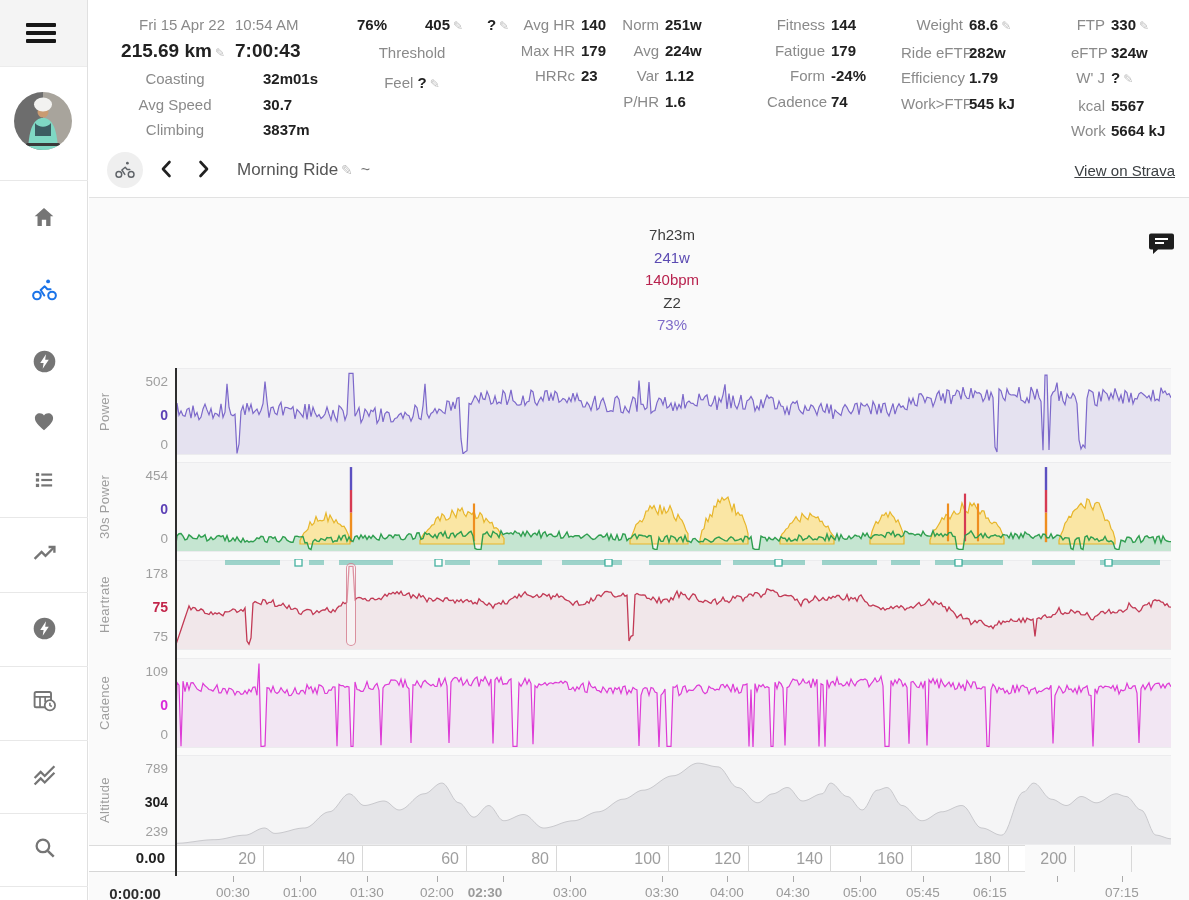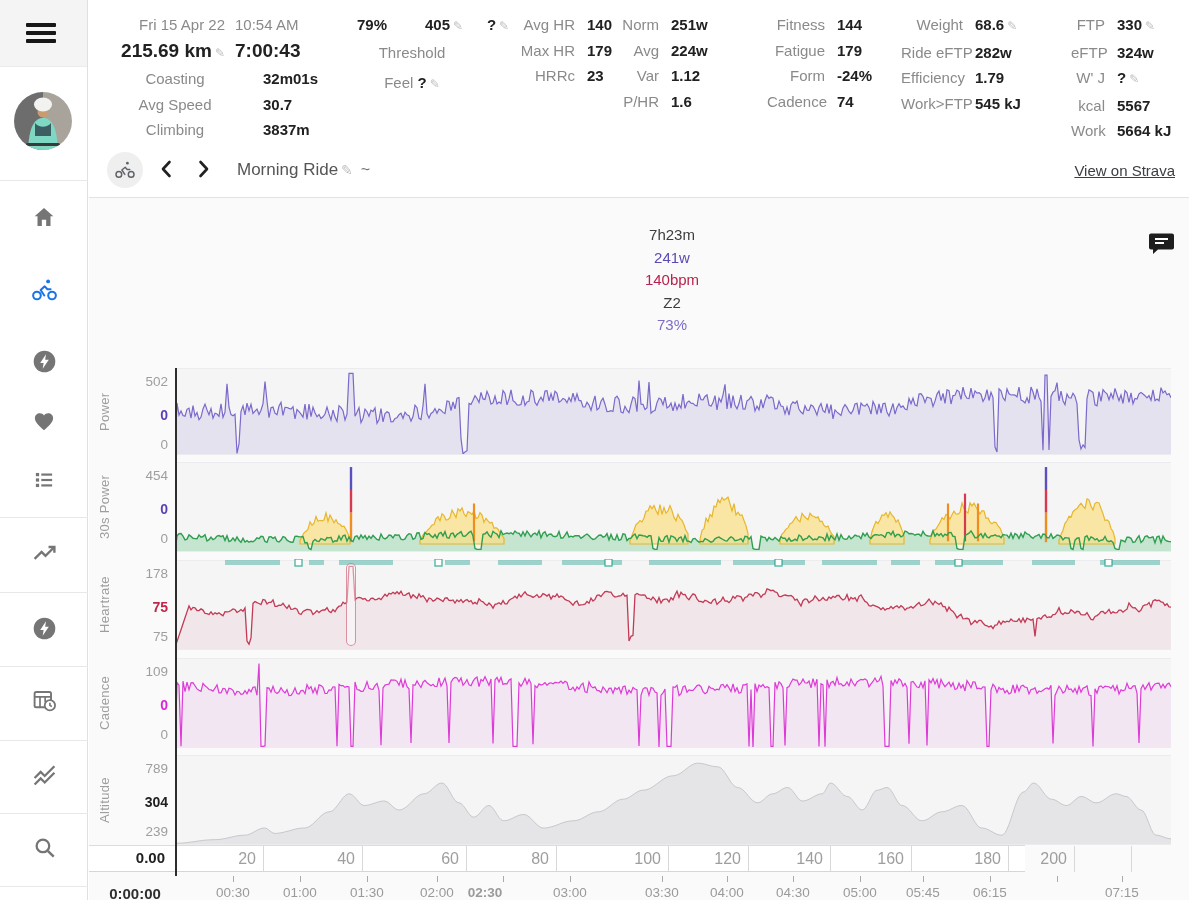--- a/index.html
+++ b/index.html
@@ -36,21 +36,21 @@
   .gridBot{display:grid;grid-template-columns:156px auto;column-gap:10px;line-height:25.5px}
   .gridBot .l{text-align:center}
   .colB{position:absolute;left:243px;top:12px;width:190px;font-size:15px;line-height:25.5px}
   .eff-row{display:flex}
   .eff-c1{width:80px;text-align:center}
   .eff-c2{width:48px;margin-left:8px;text-align:center}
   .eff-c3{width:40px;margin-left:10px;text-align:center}
   .eff-th{width:160px;text-align:center}
   .eff-feel{width:160px;text-align:center;margin-top:5px}
   .statcol{position:absolute;top:12px;font-size:15px}
-  .statrow{display:grid;column-gap:12px;line-height:25.5px;white-space:nowrap}
+  .statrow{display:grid;column-gap:6px;line-height:25.5px;white-space:nowrap}
   .statrow .l{text-align:right}
 
   
   .titlebar{position:absolute;left:0;top:148px;width:1086px;height:44px;display:flex;
     align-items:center;padding-left:18px}
   .type-circle{width:36px;height:36px;border-radius:50%;background:#efefef;display:flex;
     align-items:center;justify-content:center;margin-right:12px}
   .chev{width:24px;height:26px;background:none;border:none;cursor:pointer;padding:0;margin-right:12px}
   .chev:nth-of-type(2){margin-right:20px}
   .title{font-size:17px;color:#555;margin-left:2px}
@@ -180,21 +180,21 @@
           <span class="val">32m01s</span>
           <span class="lab l">Avg Speed</span>
           <span class="val">30.7</span>
           <span class="lab l">Climbing</span>
           <span class="val">3837m</span>
         </div>
     </div>
 
     <div class="colB">
       <div class="eff-row">
-        <span class="eff-c1"><b>79%</b></span>
+        <span class="eff-c1"><b>76%</b></span>
         <span class="eff-c2"><b>405</b><span class="pencil">✎</span></span>
         <span class="eff-c3"><b>?</b><span class="pencil">✎</span></span>
       </div>
       <div class="eff-th lab">Threshold</div>
       <div class="eff-feel">
         <span class="lab">Feel</span>
         <b>?</b><span class="pencil">✎</span>
       </div>
     </div>
 

